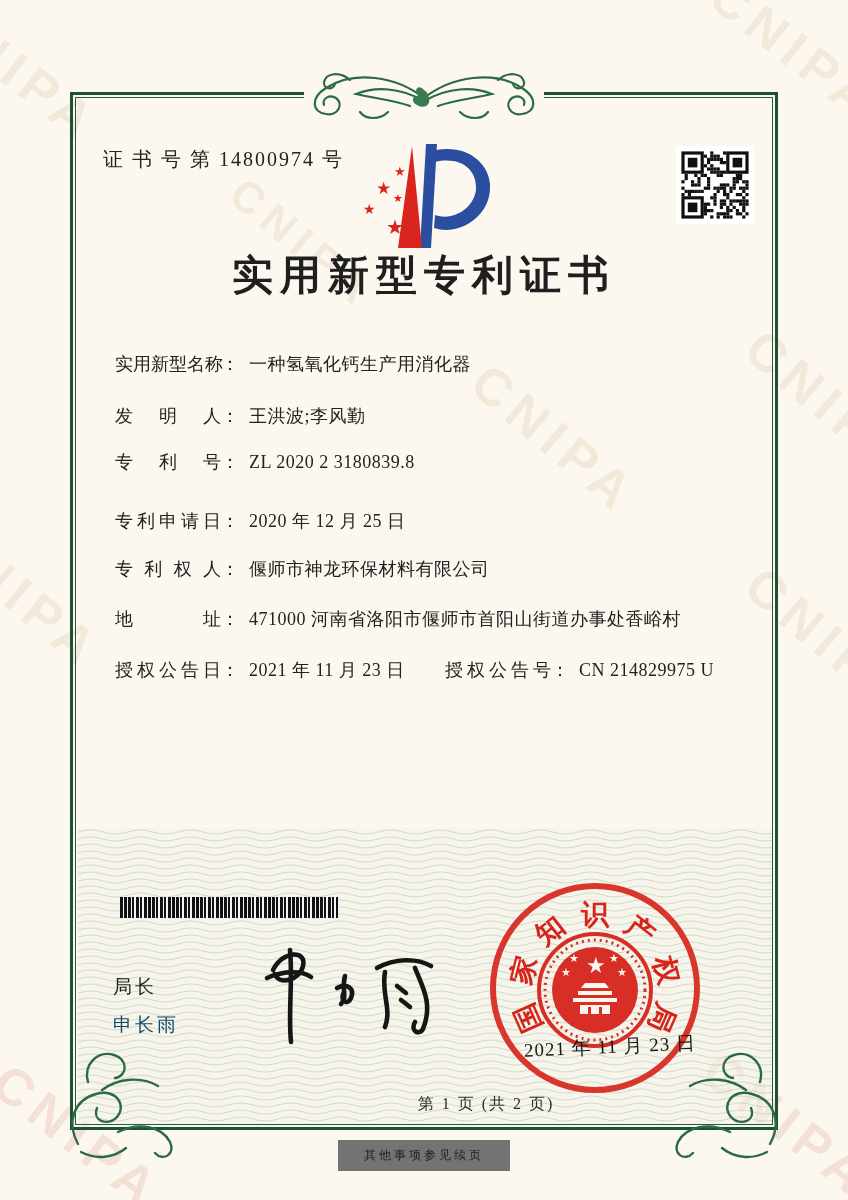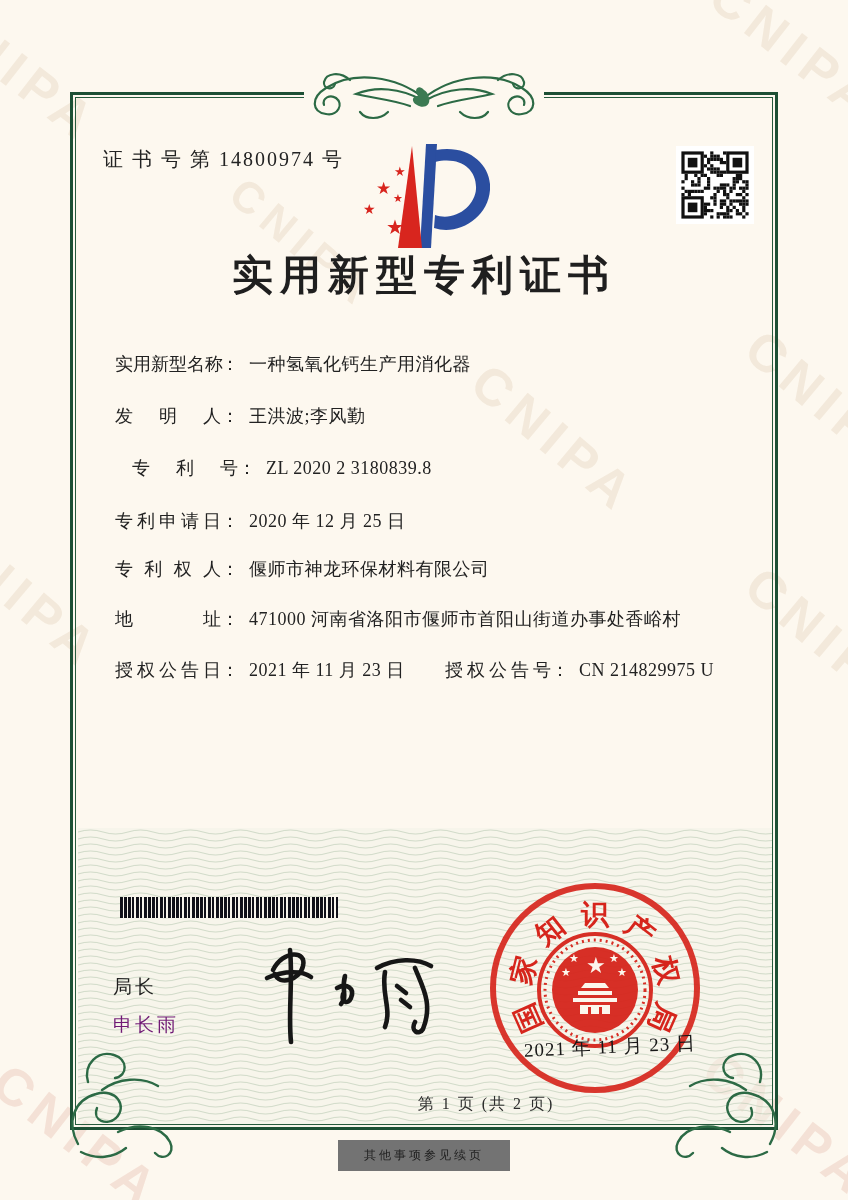--- a/index.html
+++ b/index.html
@@ -35,21 +35,21 @@
   .bodytext p{margin:0;text-indent:2em;text-align:justify;}
   
   .barcode{position:absolute;left:120px;top:897px;width:218px;height:21px;
     background:
       repeating-linear-gradient(90deg,#101018 0 2px,transparent 2px 4px),
       repeating-linear-gradient(90deg,#16161e 0 3px,transparent 3px 8px),
       repeating-linear-gradient(90deg,#0a0a10 0 1px,transparent 1px 6px),
       #f8f5ec;}
   
   .signer-title{position:absolute;left:113px;top:974px;font-size:19px;letter-spacing:3px;color:#1d1d1d;text-align:right;}
-  .signer-name{position:absolute;left:113px;top:1012px;font-size:19px;letter-spacing:3px;color:#701a75;}
+  .signer-name{position:absolute;left:113px;top:1012px;font-size:19px;letter-spacing:3px;color:#0c4a6e;}
   
   .seal-date{position:absolute;left:524px;top:1034px;font-size:19px;letter-spacing:1px;
              color:#181818;transform:rotate(-2.5deg);white-space:nowrap;}
   
   .pageno{position:absolute;left:70px;top:1094px;width:832px;text-align:center;
           font-size:16px;letter-spacing:2px;color:#2d2d2d;}
   .footnote{position:absolute;left:0;top:1140px;width:848px;text-align:center;}
   .footnote span{display:inline-block;background:#737373;padding:7px 26px;
                  font-size:12px;letter-spacing:3px;color:#1f1f1f;}
   svg{display:block;}
@@ -318,21 +318,21 @@
     <rect x="5.4" y="50.2" width="22.400000000000002" height="22.400000000000002" fill="#111"></rect>
     <rect x="8.600000000000001" y="53.4" width="16" height="16" fill="#fff"></rect>
     <rect x="11.8" y="56.6" width="9.600000000000001" height="9.600000000000001" fill="#111"></rect>
   </svg>
 
 <div class="title">实用新型专利证书</div>
 
 <div class="fields" id="fields">
     <div class="frow" style="top: 0px;"><span class="flabel">实用新型名称</span><span class="fcolon">：</span><span class="fvalue">一种氢氧化钙生产用消化器</span></div>
     <div class="frow" style="top: 52px;"><span class="flabel">发明人</span><span class="fcolon">：</span><span class="fvalue">王洪波;李风勤</span></div>
-    <div class="frow" style="top: 104px; margin-left: 17px;"><span class="flabel">专利号</span><span class="fcolon">：</span><span class="fvalue">ZL 2020 2 3180839.8</span></div>
+    <div class="frow" style="top: 98px;"><span class="flabel">专利号</span><span class="fcolon">：</span><span class="fvalue">ZL 2020 2 3180839.8</span></div>
     <div class="frow" style="top: 157px;"><span class="flabel">专利申请日</span><span class="fcolon">：</span><span class="fvalue">2020 年 12 月 25 日</span></div>
     <div class="frow" style="top: 205px;"><span class="flabel">专利权人</span><span class="fcolon">：</span><span class="fvalue">偃师市神龙环保材料有限公司</span></div>
     <div class="frow" style="top: 255px;"><span class="flabel">地址</span><span class="fcolon">：</span><span class="fvalue">471000 河南省洛阳市偃师市首阳山街道办事处香峪村</span></div>
   </div>
 
 <div class="grant-row">
   <span class="flabel">授权公告日</span><span class="fcolon">：</span><span class="fvalue">2021 年 11 月 23 日</span>
   <span class="grant-second">
     <span class="flabel">授权公告号</span><span class="fcolon">：</span><span class="fvalue">CN 214829975 U</span>
   </span>

